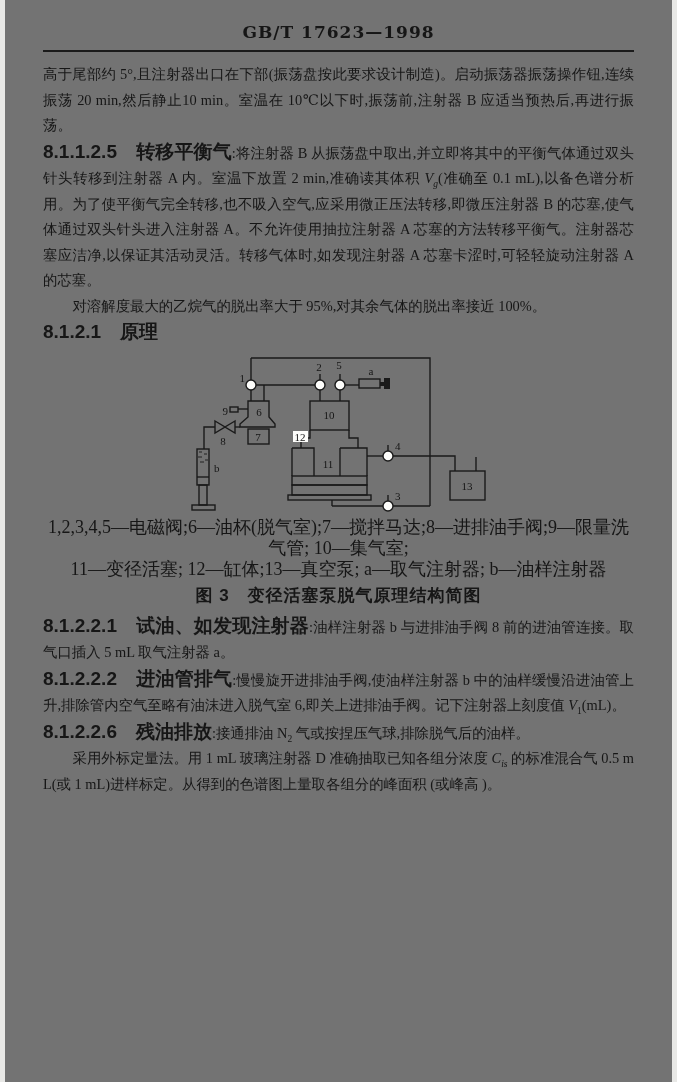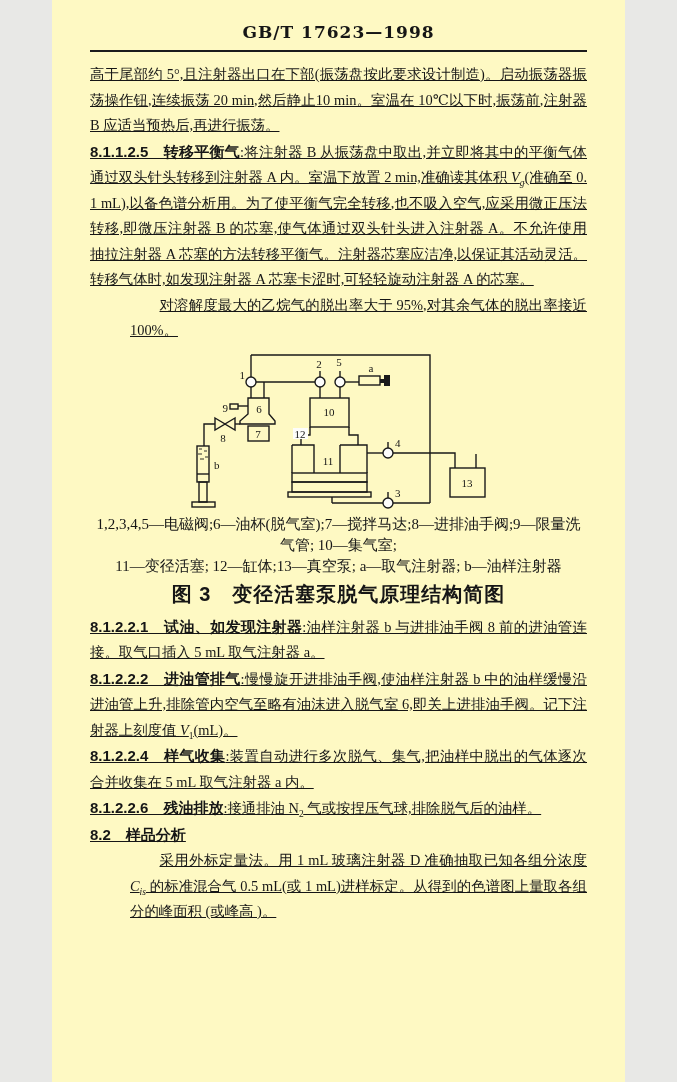--- a/index.html
+++ b/index.html
@@ -1,61 +1,61 @@
 <!DOCTYPE html>
 <html><head>
 <meta charset="utf-8">
 <style>
   html,body{margin:0;padding:0;background:#e8e8e6;}
   .page{
-    width:573px;height:1082px;margin:0 auto;background:#fef9c3;
+    width:667px;height:1082px;margin:0 auto;background:#737373;
     box-sizing:border-box;padding:20px 38px 5px 38px;overflow:hidden;
     font-family:"Liberation Serif","DejaVu Serif",serif;color:#161616;
   }
   .std-header{
     text-align:center;font-size:17px;font-weight:700;letter-spacing:1px;
     font-family:"DejaVu Serif","Liberation Serif",serif;margin:2px 0 8px 0;
   }
   .rule{border:none;border-top:2.2px solid #1b1b1b;margin:0 0 10px 0;}
   .para{
     margin:0;font-size:14.4px;line-height:25.5px;text-align:justify;
     word-break:break-all;
-    text-decoration:underline;
   }
-  .para.indent{text-indent:2.05em;margin-left:40px;}
+  .para.indent{text-indent:2.05em;}
   .para b{
     font-family:"Liberation Sans","DejaVu Sans",sans-serif;
-    font-weight:700;font-size:15px;
+    font-weight:700;font-size:19px;
   }
   .para i{font-style:italic;font-family:"Liberation Serif",serif;}
   sub{font-size:9.5px;line-height:0;}
   figure{margin:6px 0 2px 0;text-align:center;}
   figure svg{display:block;margin:0 auto;}
   .legend{
-    font-size:15px;line-height:21px;text-align:center;color:#161616;
+    font-size:18px;line-height:21px;text-align:center;color:#161616;
   }
   .figtitle{
-    font-size:20px;font-weight:700;text-align:center;margin-top:4px;margin-bottom:6px;
+    font-size:17px;font-weight:700;text-align:center;margin-top:4px;margin-bottom:6px;
     font-family:"Liberation Sans","DejaVu Sans",sans-serif;letter-spacing:1px;
   }
   .diagram-label{
     font-size:11px;font-family:"Liberation Serif","DejaVu Serif",serif;fill:#161616;
   }
 </style>
 </head>
 <body>
 
 <div class="page">
 
   <div class="std-header">GB/T 17623—1998</div>
   <hr class="rule">
 
   <p class="para">高于尾部约 5°,且注射器出口在下部(振荡盘按此要求设计制造)。启动振荡器振荡操作钮,连续振荡 20 min,然后静止10 min。室温在 10℃以下时,振荡前,注射器 B 应适当预热后,再进行振荡。</p>
   <p class="para"><b>8.1.1.2.5　转移平衡气</b>:将注射器 B 从振荡盘中取出,并立即将其中的平衡气体通过双头针头转移到注射器 A 内。室温下放置 2 min,准确读其体积 <i>V</i><sub><i>g</i></sub>(准确至 0.1 mL),以备色谱分析用。为了使平衡气完全转移,也不吸入空气,应采用微正压法转移,即微压注射器 B 的芯塞,使气体通过双头针头进入注射器 A。不允许使用抽拉注射器 A 芯塞的方法转移平衡气。注射器芯塞应洁净,以保证其活动灵活。转移气体时,如发现注射器 A 芯塞卡涩时,可轻轻旋动注射器 A 的芯塞。</p>
   <p class="para indent">对溶解度最大的乙烷气的脱出率大于 95%,对其余气体的脱出率接近 100%。</p>
+  <p class="para"><b>8.1.2.1　原理</b></p>
 
   <figure>
     <svg width="302" height="164" viewBox="186 415 302 164" xmlns="http://www.w3.org/2000/svg">
       <g stroke="#1a1a1a" stroke-width="1.4" fill="none">
 
         <path d="M249,420 H428 V568"></path>
 
         <path d="M249,420 V442"></path>
         <path d="M249,452 V463"></path>
         <path d="M254,447 H313"></path>
@@ -142,18 +142,16 @@
         <text x="465" y="552" text-anchor="middle">13</text>
       </g>
     </svg>
     <div class="legend">1,2,3,4,5—电磁阀;6—油杯(脱气室);7—搅拌马达;8—进排油手阀;9—限量洗气管; 10—集气室;</div>
     <div class="legend">11—变径活塞; 12—缸体;13—真空泵; a—取气注射器; b—油样注射器</div>
     <div class="figtitle">图 3　变径活塞泵脱气原理结构简图</div>
   </figure>
 
   <p class="para"><b>8.1.2.2.1　试油、如发现注射器</b>:油样注射器 b 与进排油手阀 8 前的进油管连接。取气口插入 5 mL 取气注射器 a。</p>
   <p class="para"><b>8.1.2.2.2　进油管排气</b>:慢慢旋开进排油手阀,使油样注射器 b 中的油样缓慢沿进油管上升,排除管内空气至略有油沫进入脱气室 6,即关上进排油手阀。记下注射器上刻度值 <i>V</i><sub>1</sub>(mL)。</p>
-  <p class="para"><b>8.1.2.2.4　样气收集</b>:装置自动进行多次脱气、集气,把油样中脱出的气体逐次合并收集在 5 mL 取气注射器 a 内。</p>
   <p class="para"><b>8.1.2.2.6　残油排放</b>:接通排油 N<sub>2</sub> 气或按捏压气球,排除脱气后的油样。</p>
-  <p class="para"><b>8.2　样品分析</b></p>
   <p class="para indent">采用外标定量法。用 1 mL 玻璃注射器 D 准确抽取已知各组分浓度 <i>C</i><sub><i>is</i></sub> 的标准混合气 0.5 mL(或 1 mL)进样标定。从得到的色谱图上量取各组分的峰面积 (或峰高 )。</p>
 
 </div>
 
 </body></html>

